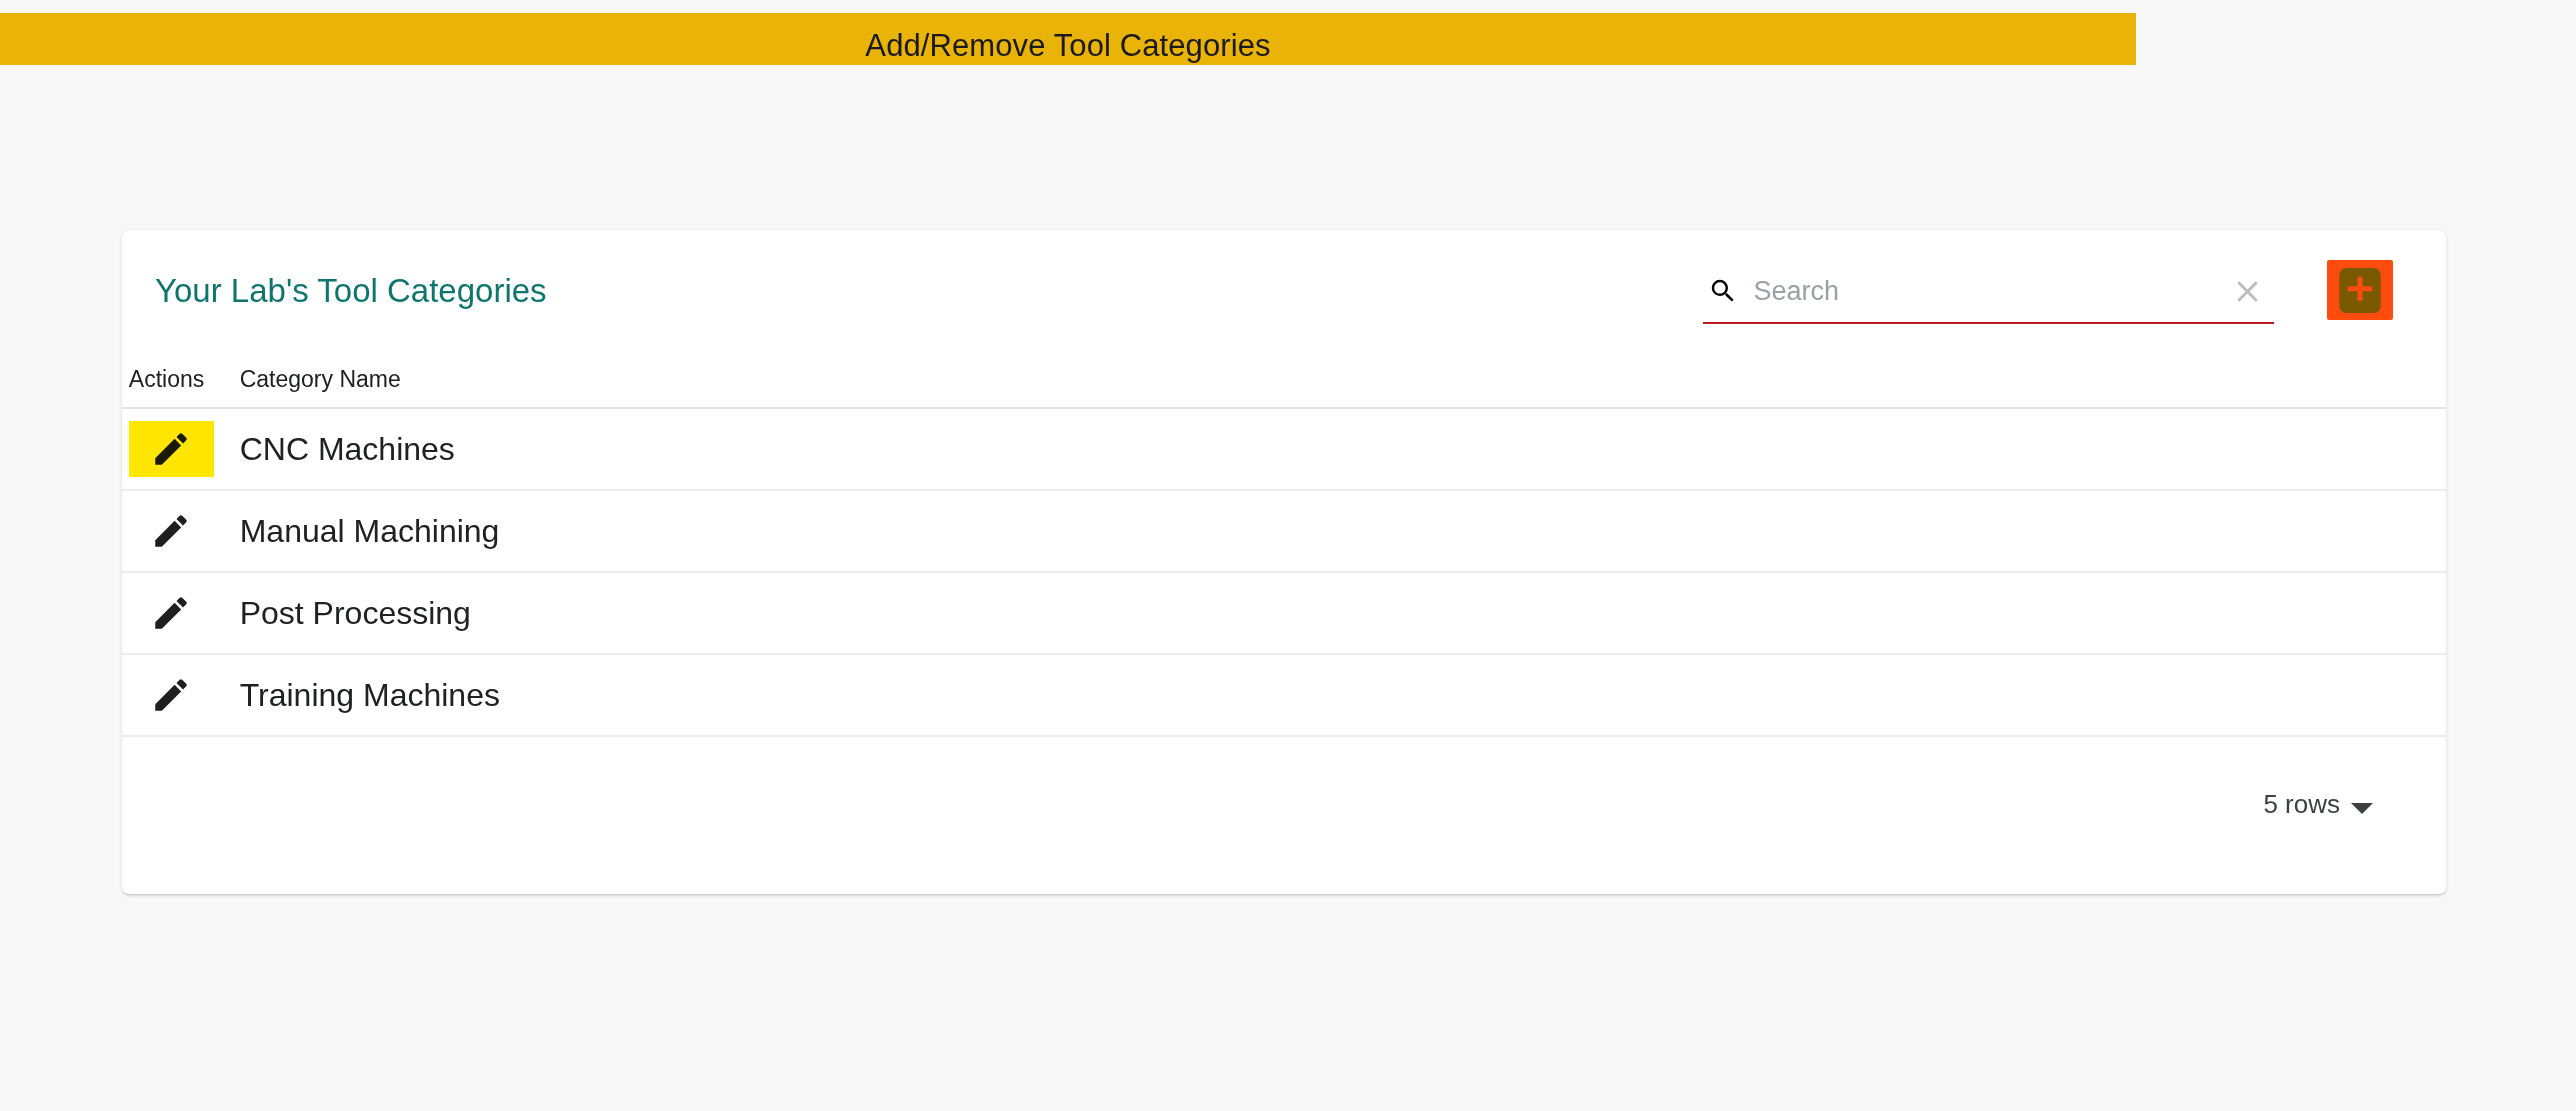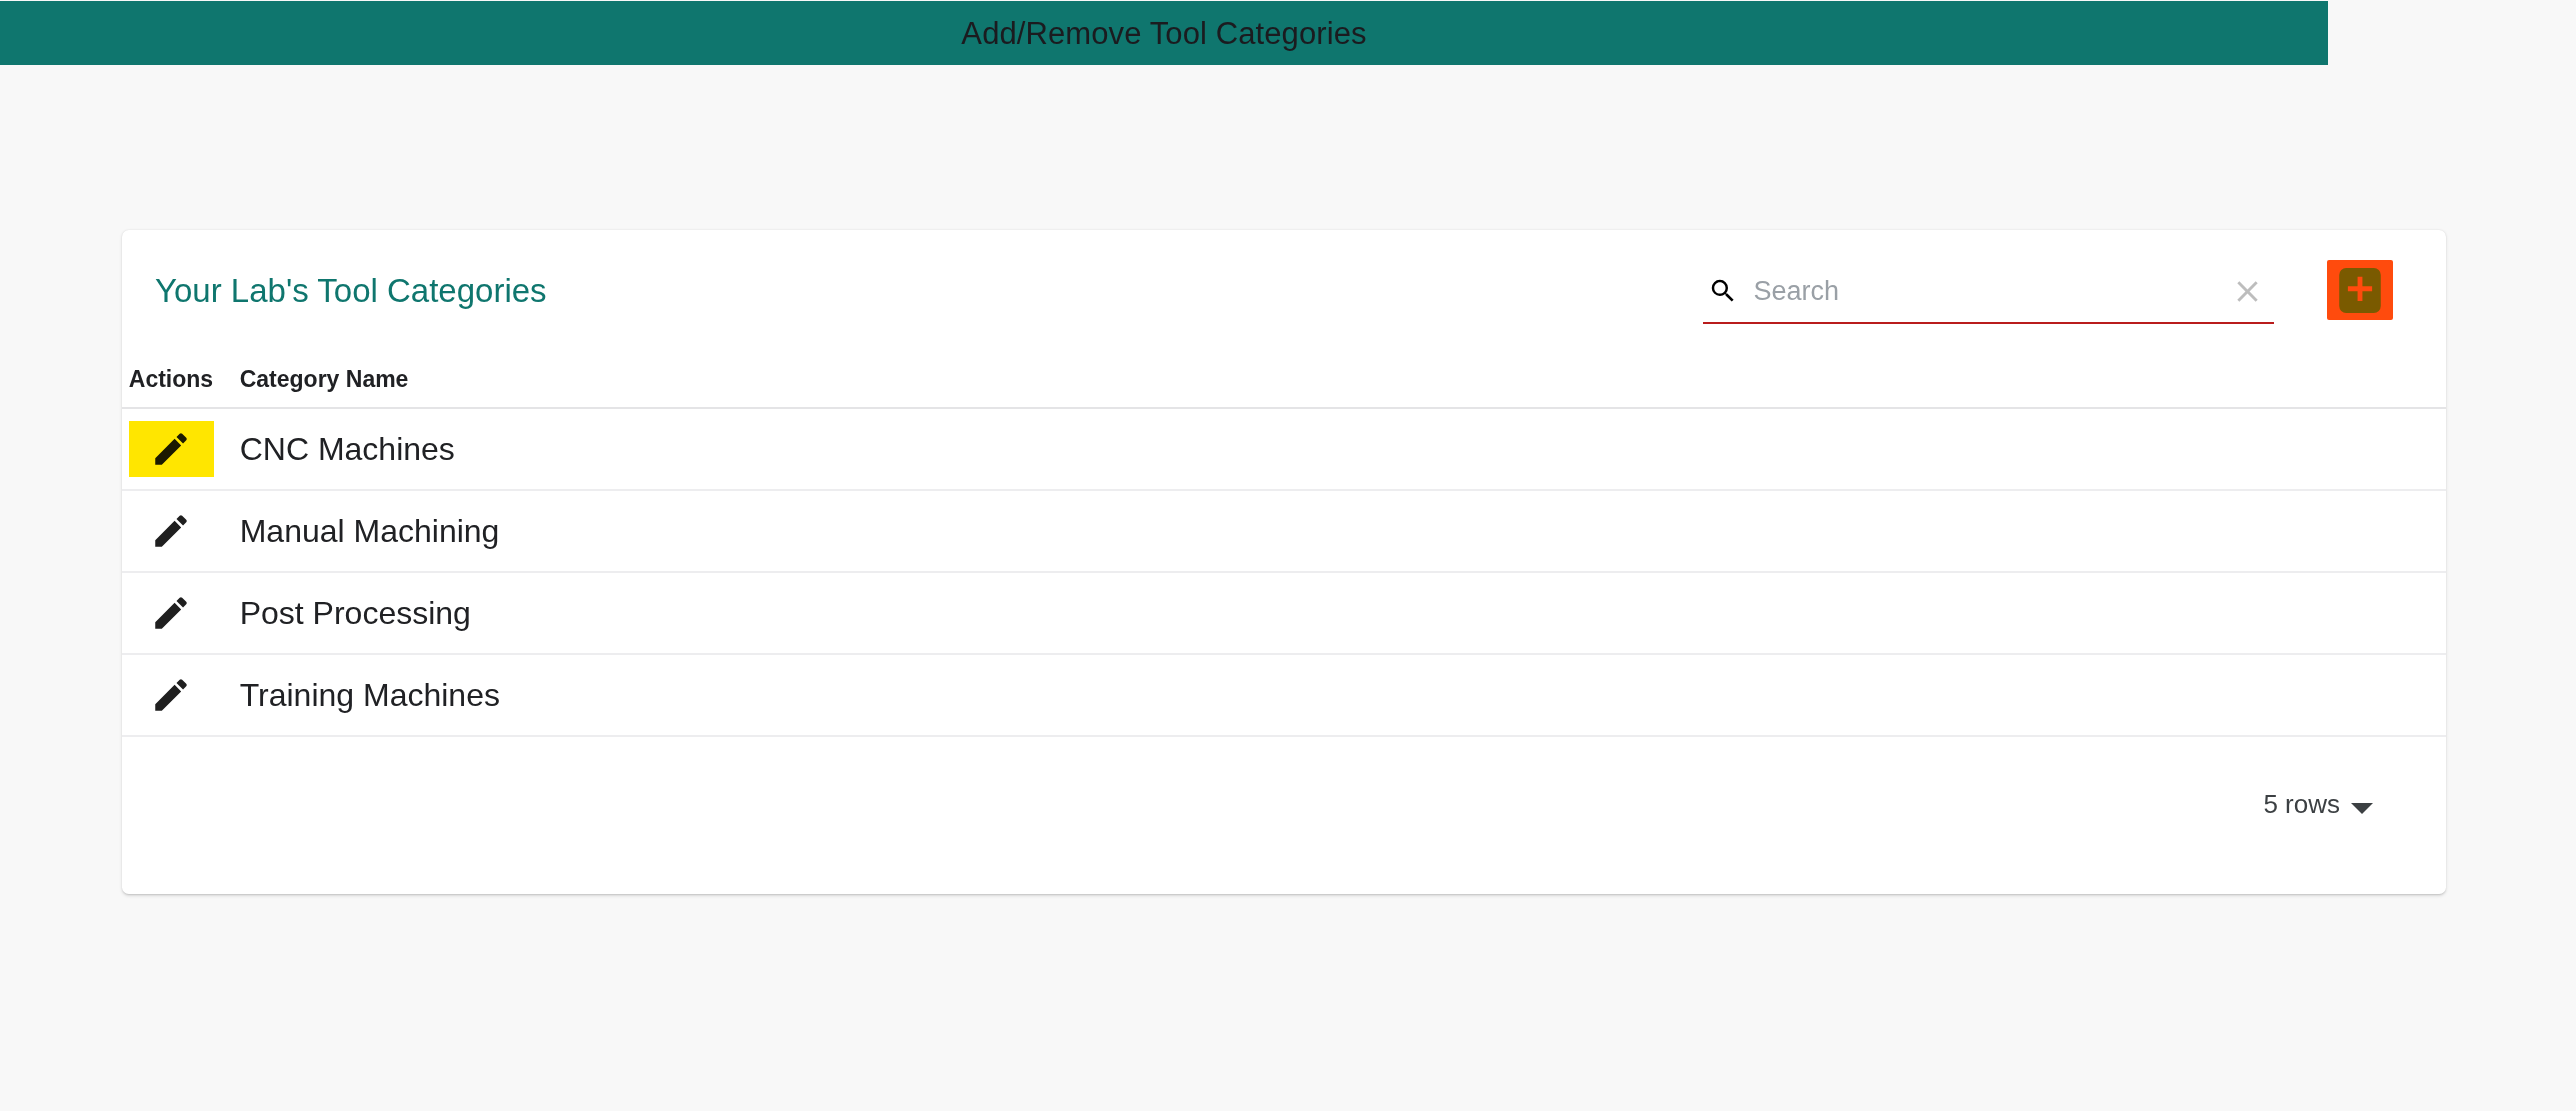--- a/index.html
+++ b/index.html
@@ -9,24 +9,24 @@
     width: 2576px;
     height: 1112px;
     background: #f8f8f8;
     font-family: "Liberation Sans", sans-serif;
     overflow: hidden;
   }
 
   
   .app-banner {
     position: absolute;
-    top: 1px; left: 0;
-    width: 2328px;
+    top: 13px; left: 0;
+    width: 2136px;
     height: 65px;
-    background: #0f766e;
+    background: #eab308;
     display: flex;
     align-items: center;
     justify-content: center;
   }
   .app-banner-title {
     font-size: 31px;
     font-weight: 400;
     color: #1b1b1f;
     letter-spacing: 0.1px;
     line-height: 1;
@@ -137,21 +137,21 @@
 
   .table-head-row {
     display: flex;
     align-items: center;
     height: 57px;
     border-bottom: 2px solid #e4e4e6;
     padding-left: 0;
   }
   .th {
     font-size: 23px;
-    font-weight: 700;
+    font-weight: 400;
     color: #202124;
     white-space: nowrap;
   }
   .th-actions { width: 115px; padding-left: 6.8px; }
   .th-name    { padding-left: 2.7px; }
 
   .table-row {
     display: flex;
     align-items: center;
     height: 82px;

